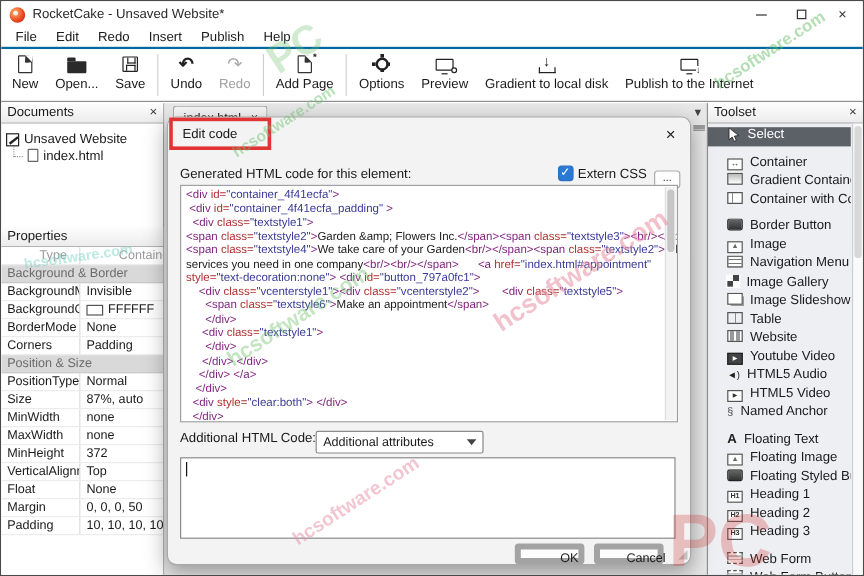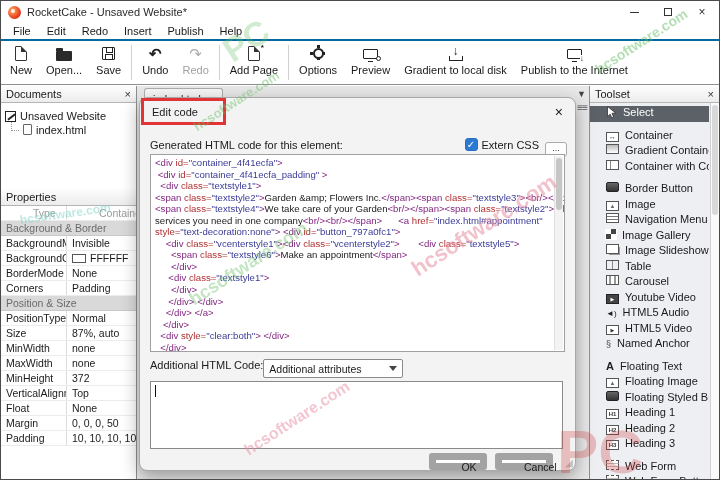--- a/index.html
+++ b/index.html
@@ -89,21 +89,21 @@
   .code-line{font-size:9.6px;line-height:11.55px;white-space:pre;font-family:"Liberation Sans",sans-serif;}
   .c-t{color:#7d1f7d;} .c-a{color:#b03030;} .c-v{color:#3b3b98;} .c-x{color:#1a1a1a;}
   .code-scroll{position:absolute;top:1px;right:1px;bottom:1px;width:9px;background:#f3f3f3;border-left:1px solid #e0e0e0;}
   .code-thumb{position:absolute;top:2px;left:1px;width:6px;height:52px;background:#c6c6c6;border-radius:3px;}
   .dlg-addrow{position:absolute;left:10px;top:261px;display:flex;align-items:flex-start;gap:0;}
   .combo{width:140px;height:19px;background:#fff;border:1px solid #8a8a8a;border-radius:2px;display:flex;align-items:center;padding:0 5px;font-size:10.5px;position:relative;}
   .combo .chev{margin-left:auto;width:0;height:0;border-left:4px solid transparent;border-right:4px solid transparent;border-top:5px solid #444;}
   .addl-box{position:absolute;left:10px;right:12px;top:283px;height:68px;background:#fff;border:1px solid #8a8a8a;}
   .caret{position:absolute;left:4px;top:3px;width:1px;height:12px;background:#111;}
   .dlg-btnrow{position:absolute;right:22px;top:355px;display:flex;gap:8px;}
-  .btn{width:58px;height:17px;background:#fdfdfd;border:7px solid #a3a3a3;border-radius:3px;font-size:10.5px;line-height:15px;text-align:center;color:#1a1a1a;padding-left:22px;}
+  .btn{width:58px;height:17px;background:#fdfdfd;border:5px solid #a3a3a3;border-radius:3px;font-size:10.5px;line-height:15px;text-align:right;color:#1a1a1a;padding-left:22px;}
   .grip{position:absolute;right:2px;bottom:2px;font-size:10px;color:#c3c3c3;line-height:10px;}
 
   
   .right{width:130px;border-left:1px solid #8f8f8f;background:#edeff3;position:relative;display:flex;flex-direction:column;}
   .ts-list{padding:3px 10px 0 0;flex:1;overflow:hidden;}
   .ts-item{display:flex;gap:6px;height:15.5px;padding-left:16px;font-size:11px;white-space:nowrap;overflow:hidden;}
   .ts-item.sel{background:#5c6167;color:#fff;}
   .ts-gap{height:7px;}
   .ts-scroll{position:absolute;top:17px;right:0;bottom:0;width:9px;background:#fafafa;border-left:1px solid #cfcfcf;}
   .ts-thumb{position:absolute;top:2px;left:1px;width:6px;height:110px;background:#d8d8d8;border-radius:3px;}
@@ -429,21 +429,21 @@
           <div class="ts-item">
             <span><span class="tb slideic"></span></span>
             <span>Image Slideshow</span>
           </div>
           <div class="ts-item">
             <span><span class="tb tableic"></span></span>
             <span>Table</span>
           </div>
           <div class="ts-item">
             <span><span class="tb carous"></span></span>
-            <span>Carousel</span>
+            <span>Website</span>
           </div>
           <div class="ts-item">
             <span><span class="tb ytic">▶</span></span>
             <span>Youtube Video</span>
           </div>
           <div class="ts-item">
             <span><span class="audic">◄)</span></span>
             <span>HTML5 Audio</span>
           </div>
           <div class="ts-item">

